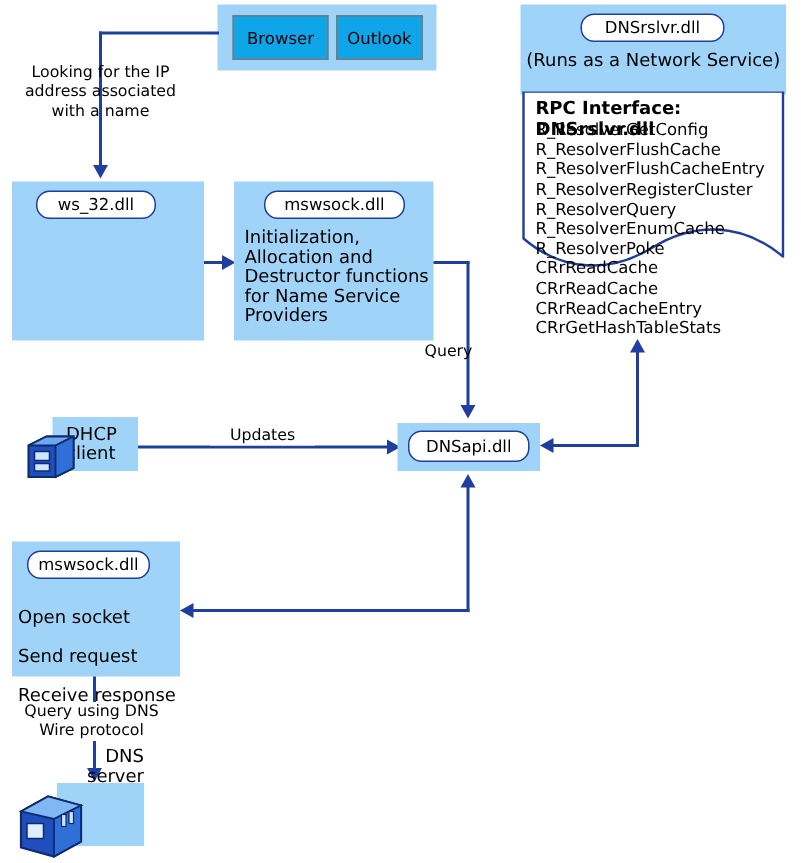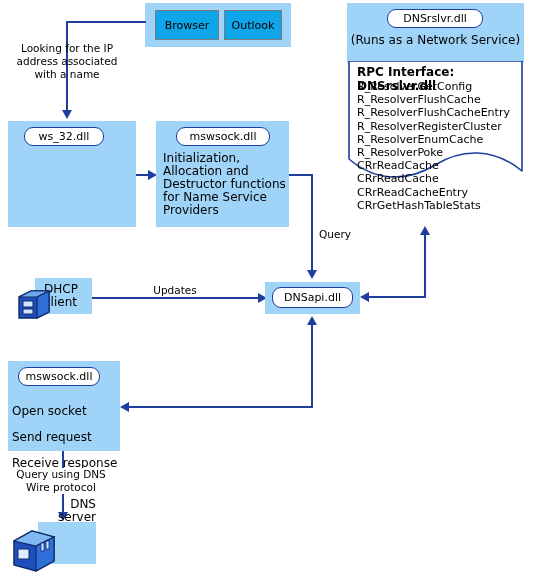--- a/index.html
+++ b/index.html
@@ -130,41 +130,42 @@
   <div class="abs capsule" style="left:176px; top:127px; width:94px; height:19px; line-height:17px;">mswsock.dll</div>
   <div class="abs body-list" style="left:163px; top:152px; width:128px;">Initialization,
 Allocation and
 Destructor functions
 for Name Service
 Providers</div>
 
   <div class="abs ln-h" style="left:289px; top:174px; width:24px;"></div>
   <div class="abs ln-v" style="left:311px; top:174px; height:98px;"></div>
   <div class="abs arrow-d" style="left:307px; top:270px;"></div>
-  <div class="abs conn-label" style="left:283px; top:228px; width:56px; text-align:left;margin-left:36px;">Query</div>
+  <div class="abs conn-label" style="left:283px; top:228px; width:56px; text-align:left;">Query</div>
 
   <div class="abs" style="left:347px; top:3px; width:177px; height:283px;">
 
     <div class="abs panel" style="left:0px; top:0px; width:177px; height:60px;"></div>
     <div class="abs capsule" style="left:40px; top:6px; width:96px; height:19px; line-height:17px;">DNSrslvr.dll</div>
     <div class="abs label-text" style="left:0px; top:31px; width:177px;">(Runs as a Network Service)</div>
 
     <svg class="abs" style="left:0px; top:58px;" width="177" height="120" viewBox="0 0 177 120">
       <path d="M 2,0 L 2,98 C 2,98 2,98 2,98
                C 30,122 62,120 88,104
                C 114,88 146,86 175,110
                L 175,0 Z" fill="#ffffff" stroke="#1F3E9E" stroke-width="1.6" stroke-linejoin="round"></path>
     </svg>
 
     <div class="abs rpc-title" style="left:10px; top:62px; width:170px;">RPC Interface: DNSrslvr.dll</div>
     <div class="abs" style="left:10px; top:77px; width:170px;">
       <div class="rpc-item">R_ResolverGetConfig</div>
       <div class="rpc-item">R_ResolverFlushCache</div>
       <div class="rpc-item">R_ResolverFlushCacheEntry</div>
       <div class="rpc-item">R_ResolverRegisterCluster</div>
+      <div class="rpc-item">R_ResolverQuery</div>
       <div class="rpc-item">R_ResolverEnumCache</div>
       <div class="rpc-item">R_ResolverPoke</div>
       <div class="rpc-item">CRrReadCache</div>
       <div class="rpc-item">CRrReadCache</div>
       <div class="rpc-item">CRrReadCacheEntry</div>
       <div class="rpc-item">CRrGetHashTableStats</div>
     </div>
   </div>
 
   <div class="abs ln-v" style="left:424px; top:232px; height:66px;"></div>

